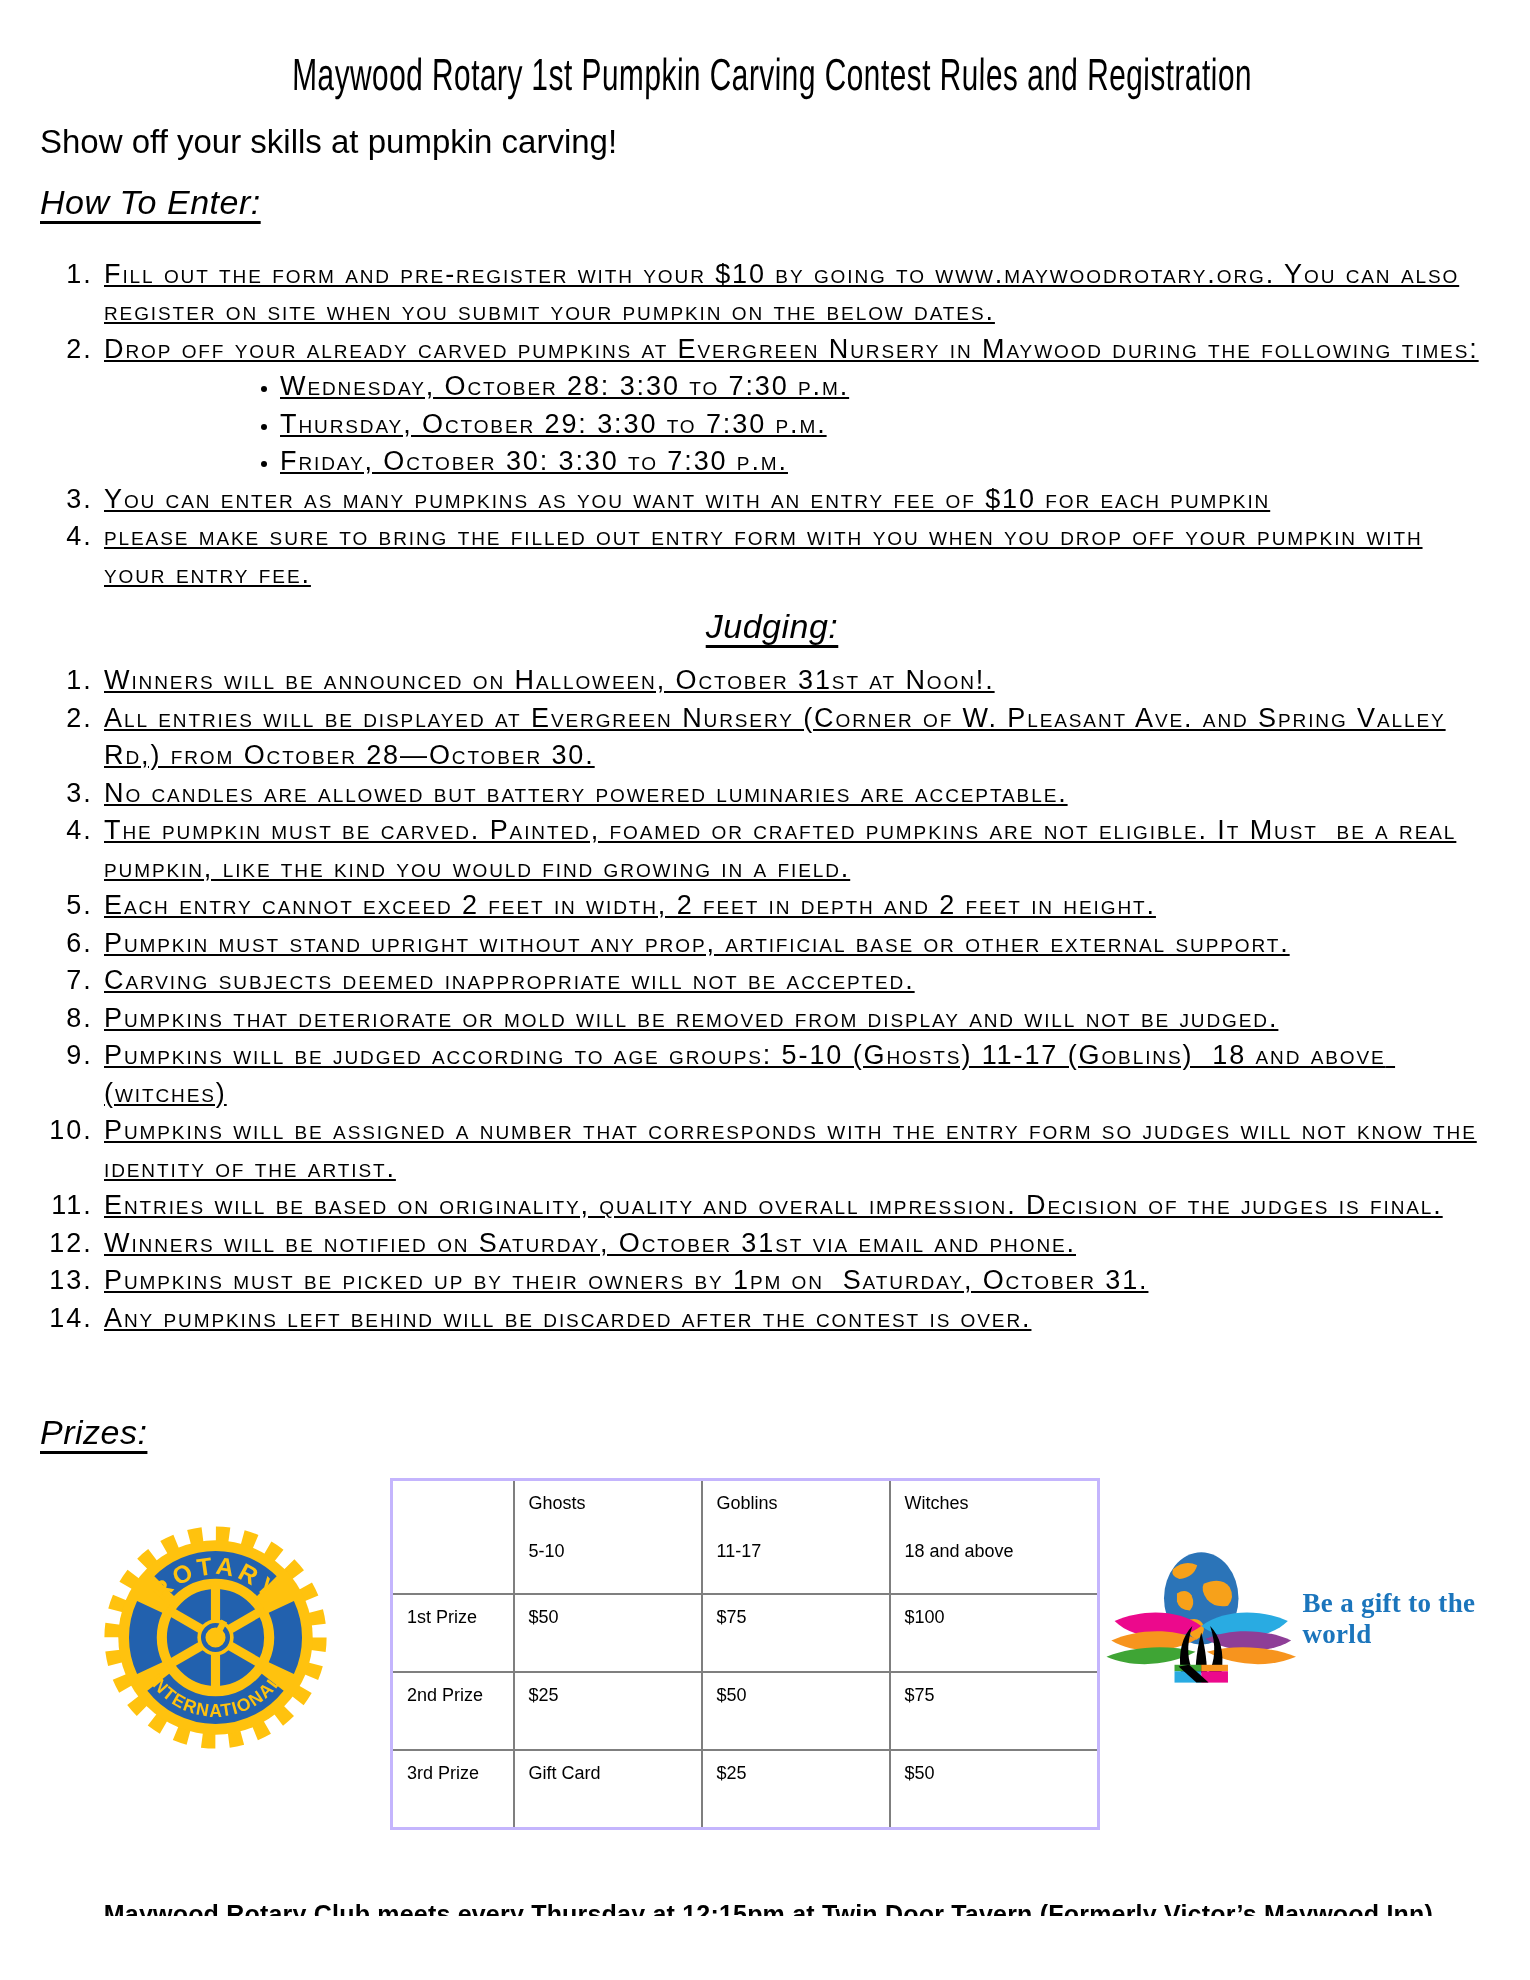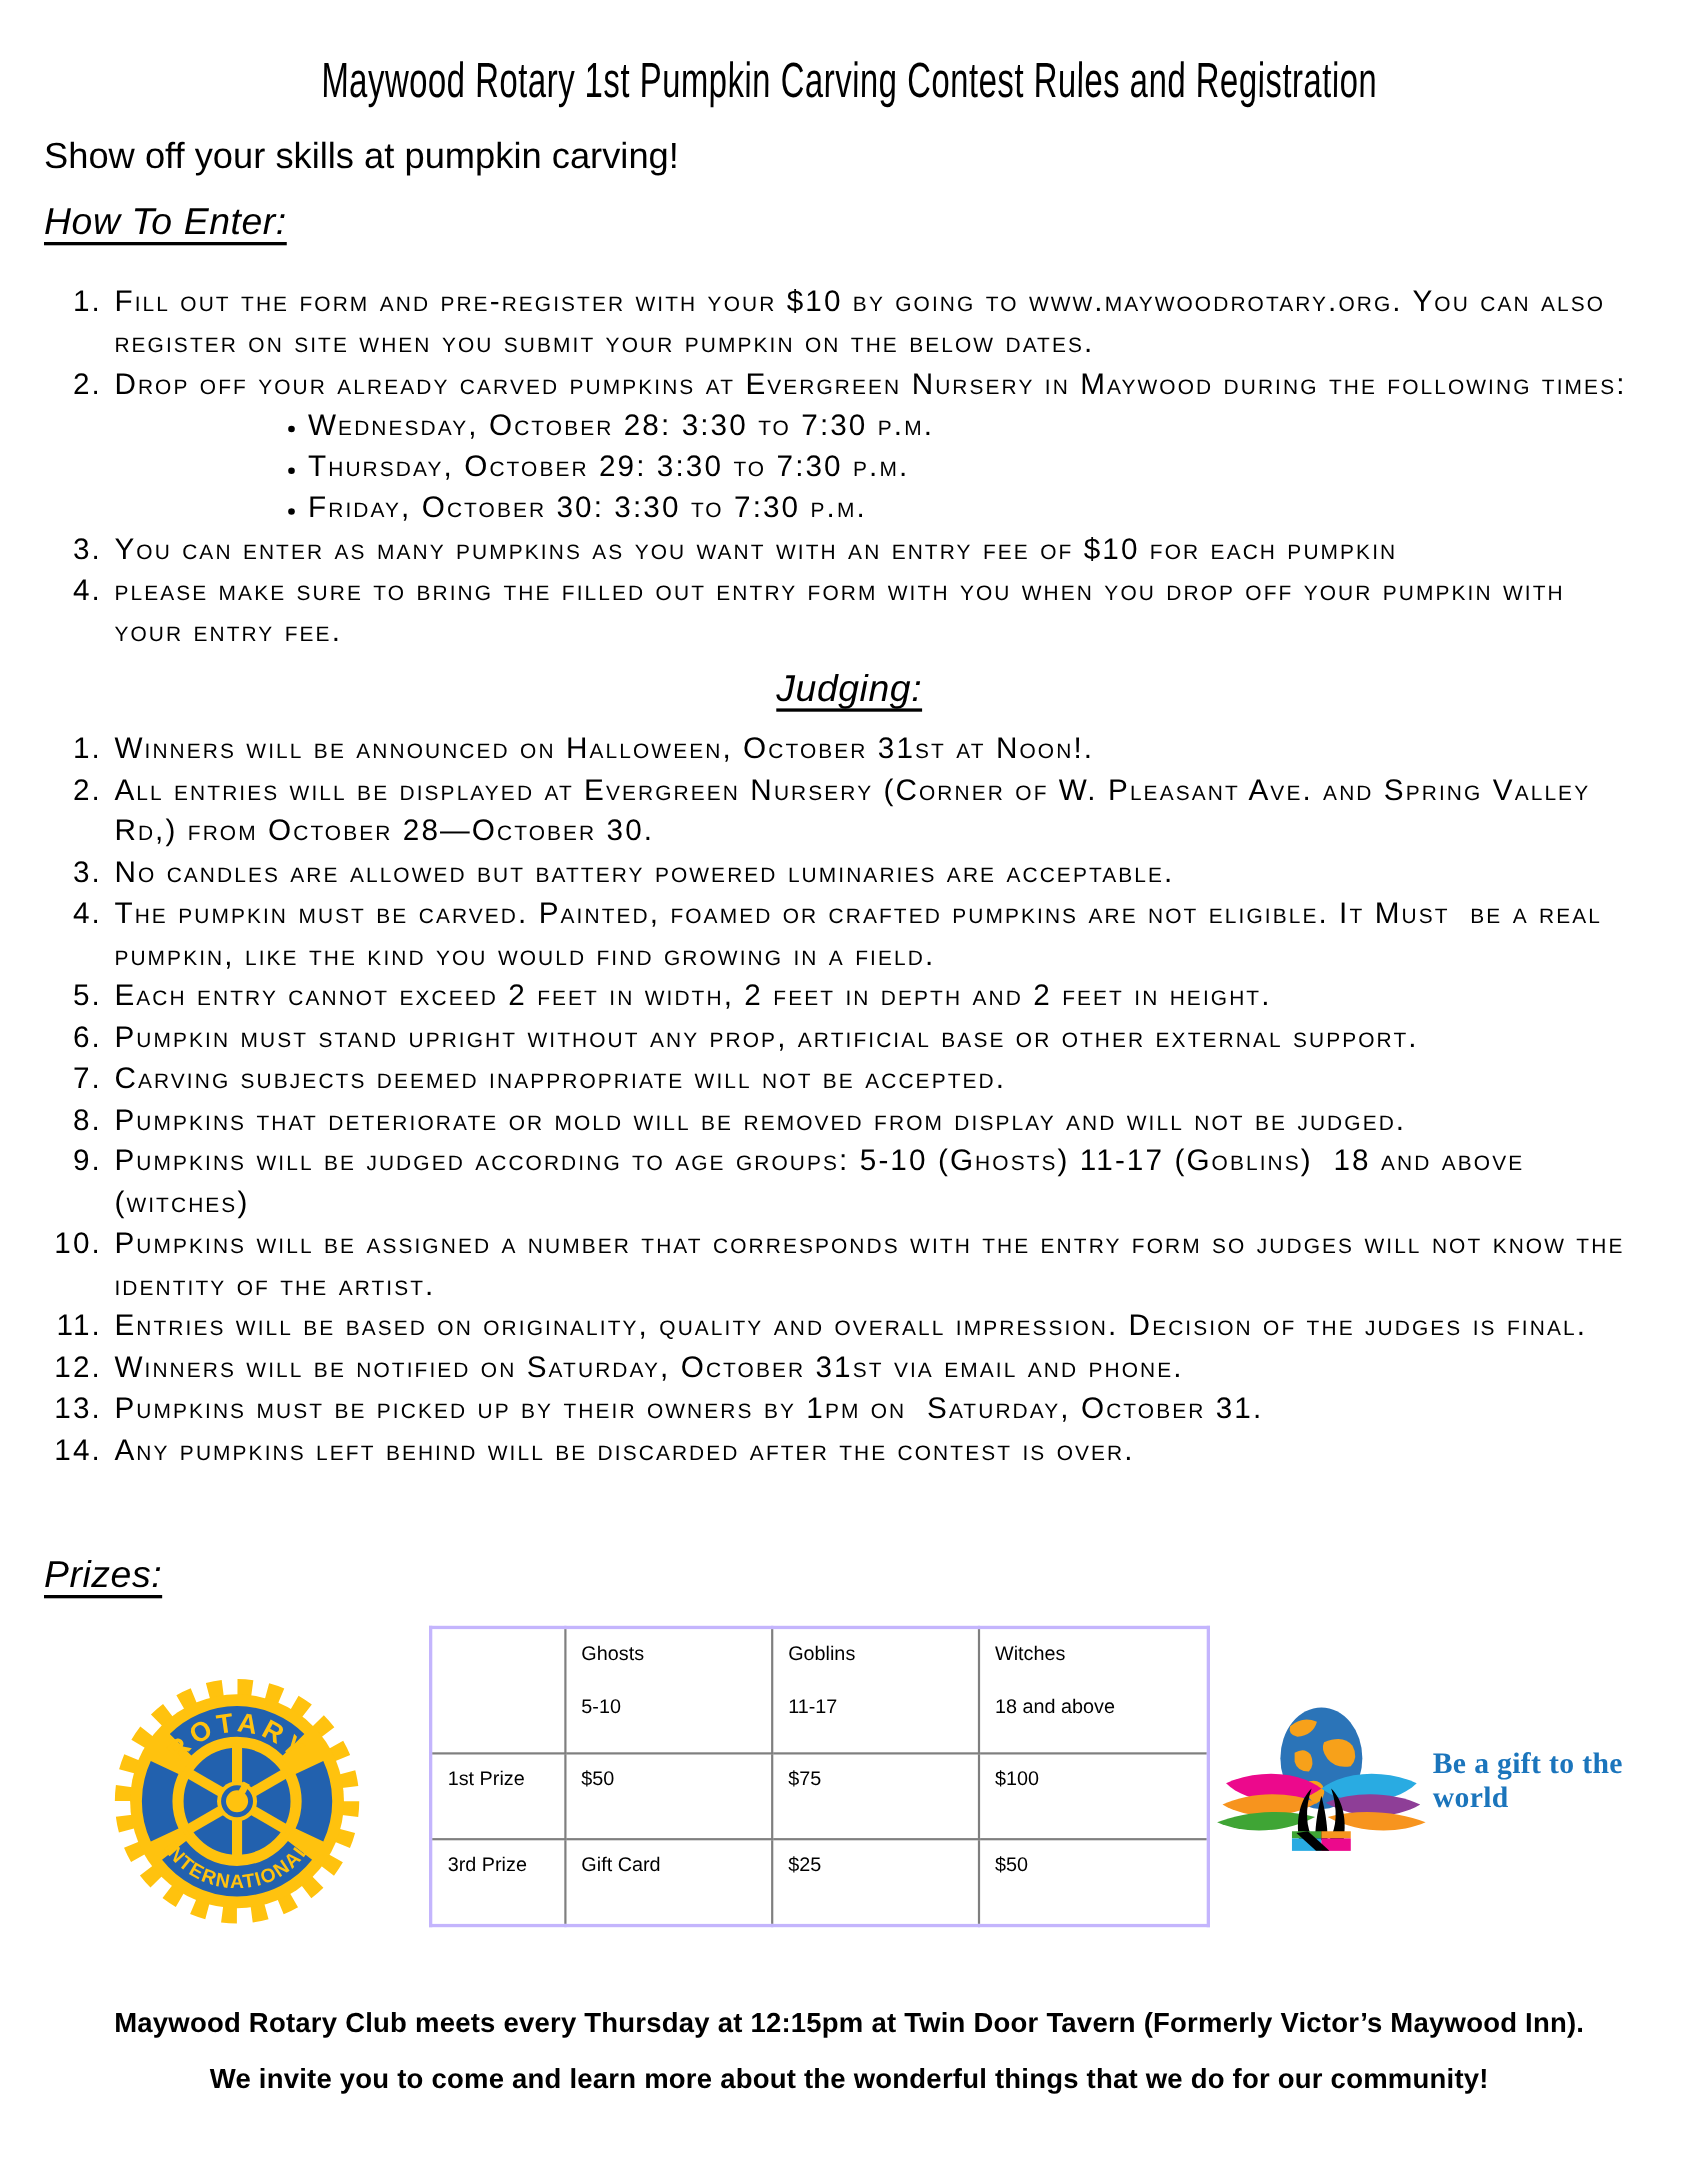--- a/index.html
+++ b/index.html
@@ -50,20 +50,21 @@
   h2.prizes-h  { margin-top: 76px; }
 
   ol.rules {
     margin: 34px 0 0;
     padding: 0 0 0 62px;
     font-size: 27px;
     font-variant: small-caps;
     letter-spacing: 1.9px;
     line-height: 37.5px;
     list-style: decimal outside;
+    text-decoration: underline;
   }
   ol.rules.judging { margin-top: 16px; }
   ol.rules > li { margin: 0; padding-left: 2px; }
   ol.rules span.t { white-space: pre-wrap; }
 
   ul.times {
     margin: 0;
     padding: 0 0 0 176px;
     list-style: disc outside;
   }
@@ -220,20 +221,26 @@
             <div class="ages">18 and above</div>
           </td>
         </tr>
         <tr class="datarow">
           <td>1st Prize</td>
           <td>$50</td>
           <td>$75</td>
           <td>$100</td>
         </tr>
         <tr class="datarow">
+          <td>2nd Prize</td>
+          <td>$25</td>
+          <td>$50</td>
+          <td>$75</td>
+        </tr>
+        <tr class="datarow">
           <td>3rd Prize</td>
           <td>Gift Card</td>
           <td>$25</td>
           <td>$50</td>
         </tr>
       </tbody>
     </table>
 
     <div class="gift-wrap">
       <svg width="250" height="162" viewBox="0 0 250 162" aria-hidden="true">

